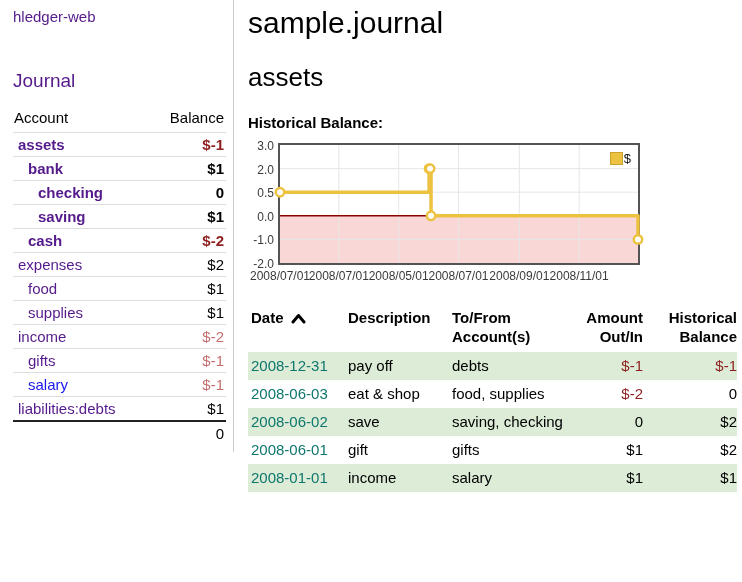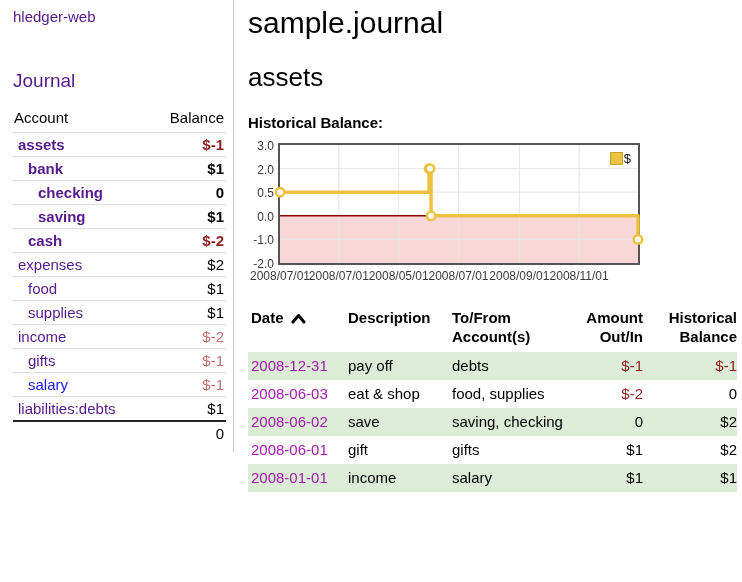--- a/index.html
+++ b/index.html
@@ -82,21 +82,21 @@
   }
   table.register th.right, table.register td.right { text-align: right; }
   table.register td { padding: 5px 0 5px 3px; vertical-align: top; line-height: 18px; }
   table.register tr.stripe { background: #dcecd7; }
   .col-date { width: 97px; }
   .col-desc { width: 104px; }
   .col-acct { width: 115px; padding-right: 14px; }
   .col-amt  { width: 79px; }
   .col-bal  { width: 94px; }
   td.col-bal, th.col-bal { padding-right: 3px; }
-  .date-link { color: #a21caf; text-decoration: none; cursor: pointer; margin-top: 24px; }
+  .date-link { color: #0f766e; text-decoration: none; cursor: pointer; margin-top: 24px; }
   .sort-icon { margin-left: 7px; position: relative; top: 1px; }
 </style>
 </head>
 <body>
 
 <div class="app">
 
   <aside class="sidebar">
     <div class="brand">hledger-web</div>
     <div>

